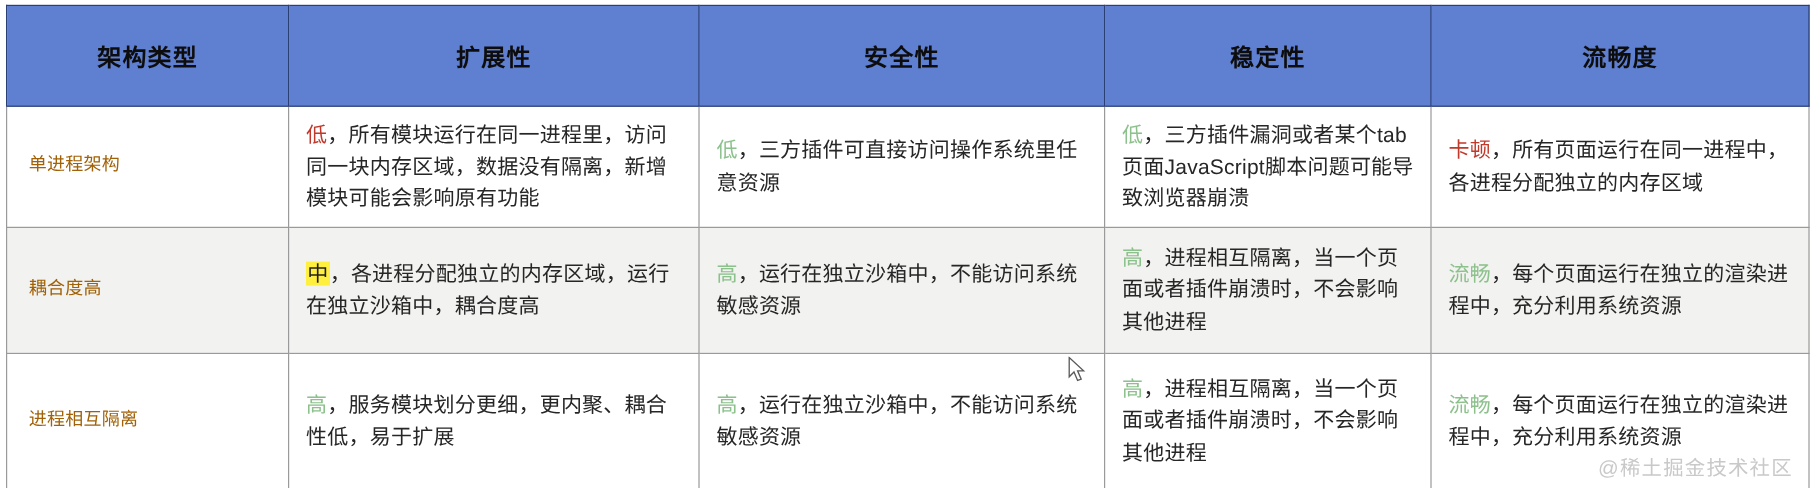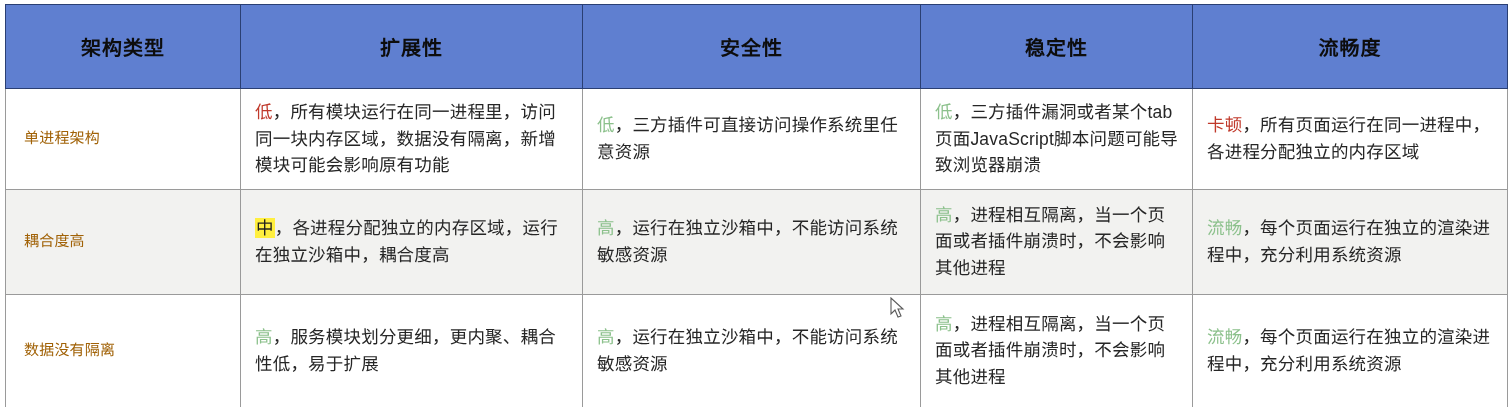--- a/index.html
+++ b/index.html
@@ -151,36 +151,37 @@
         </td>
         <td>
           <span class="tag tag-green">高</span><span>，进程相互隔离，当一个页面或者插件崩溃时，不会影响其他进程</span>
         </td>
         <td>
           <span class="tag tag-green">流畅</span><span>，每个页面运行在独立的渲染进程中，充分利用系统资源</span>
         </td>
       </tr>
 
       <tr class="r3 row-plain">
-        <td class="arch-cell">数据没有隔离</td>
+        <td class="arch-cell">进程相互隔离</td>
         <td>
           <span class="tag tag-green">高</span><span>，服务模块划分更细，更内聚、耦合性低，易于扩展</span>
         </td>
         <td>
           <span class="tag tag-green">高</span><span>，运行在独立沙箱中，不能访问系统敏感资源</span>
         </td>
         <td>
           <span class="tag tag-green">高</span><span>，进程相互隔离，当一个页面或者插件崩溃时，不会影响其他进程</span>
         </td>
         <td>
           <span class="tag tag-green">流畅</span><span>，每个页面运行在独立的渲染进程中，充分利用系统资源</span>
         </td>
       </tr>
 
     </tbody>
   </table>
 
+  <div class="watermark">@稀土掘金技术社区</div>
 
   <svg class="cursor" viewBox="0 0 16 22" xmlns="http://www.w3.org/2000/svg">
     <path d="M1 1 L1 17 L5 13 L8 20 L11 19 L8 12 L13 12 Z" fill="#ffffff" stroke="#5a5a5a" stroke-width="1.1"></path>
   </svg>
 
 </div>
 
 </body></html>

